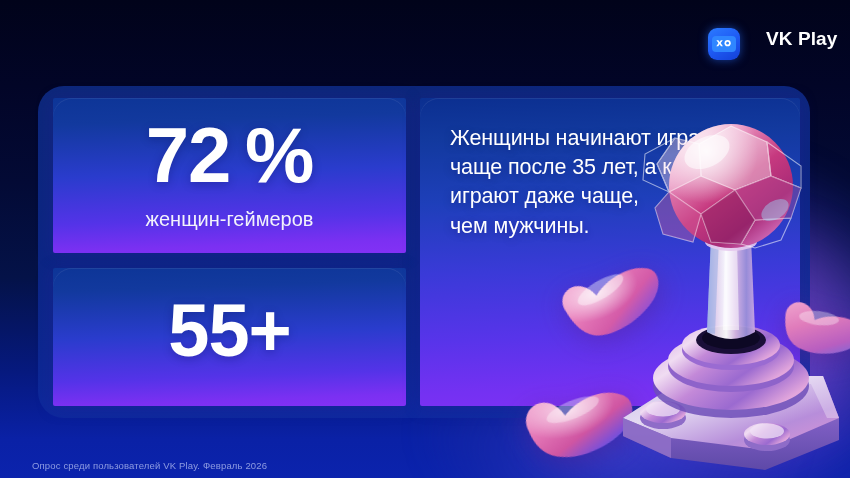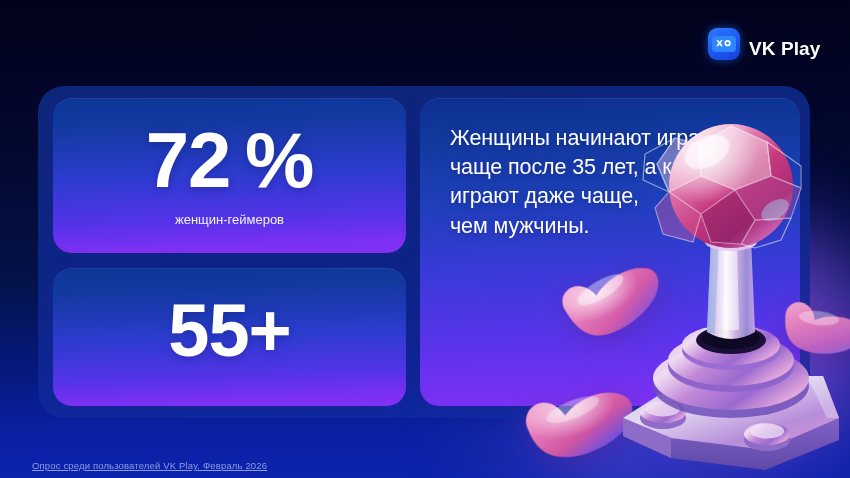--- a/index.html
+++ b/index.html
@@ -51,21 +51,21 @@
     background:radial-gradient(ellipse at 50% 60%,
         rgba(70,70,215,.55) 0%,
         rgba(40,48,170,.28) 50%,
         rgba(20,30,120,0) 80%);
     filter:blur(16px);
   }
 
   
   #logo {
     position:absolute; left:708px; top:28px;
-    display:flex; align-items:flex-end; gap:9px; z-index:40;
+    display:flex; align-items:flex-start; gap:26px; z-index:40;
   }
   #logo .mark {
     width:32px; height:32px; border-radius:9px;
     background:linear-gradient(150deg,#2b7bff 0%,#1f5cf5 48%,#1340d8 100%);
     display:flex; align-items:center; justify-content:center;
     box-shadow:0 0 10px rgba(40,110,255,.55);
     position:relative;
   }
   #logo .mark svg { display:block; }
   #logo .wordmark {
@@ -79,21 +79,21 @@
     border-radius:26px;
     background:linear-gradient(175deg,
         rgba(14,42,128,.93) 0%,
         rgba(13,40,140,.90) 45%,
         rgba(16,44,165,.80) 100%);
     z-index:10;
   }
 
   
   .card {
-    position:absolute; border-radius:19px; overflow:hidden; z-index:20;
+    position:absolute; border-radius:2px; overflow:hidden; z-index:20;
     background:linear-gradient(178deg,
         #0d3597 0%,
         #12399e 16%,
         #2a3ccd 48%,
         #5433e8 76%,
         #7b30f2 92%,
         #8331f5 100%);
     box-shadow:0 2px 16px rgba(40,30,150,.35);
   }
   .card::after{
@@ -126,21 +126,21 @@
 
   .big-number {
     color:#ffffff; font-weight:700; line-height:.96;
     letter-spacing:-1px;
     text-shadow:0 2px 10px rgba(10,10,80,.28);
   }
   #stat1-value { font-size:78px; }
   #stat2-value { font-size:74px; }
 
   .stat-caption {
-    color:#f2f2fb; font-size:13px; font-weight:400;
+    color:#f2f2fb; font-size:20px; font-weight:400;
     line-height:1.28; margin-top:14px;
   }
   #card-stat-2 .stat-caption { margin-top:12px; }
 
   
   #insight-text {
     position:absolute; left:30px; top:26px; right:18px;
     color:#ffffff; font-size:21.5px; font-weight:400;
     line-height:1.36; letter-spacing:-.1px;
     text-align:left; white-space:pre-line;
@@ -159,21 +159,21 @@
   #heart-bottom{ left:102px; top:278px; width:118px; height:92px; transform:rotate(-14deg); }
   #heart-right { left:358px; top:198px; width:86px;  height:70px; transform:rotate(14deg); }
 
   
   #joystick { position:absolute; left:195px; top:20px; width:230px; height:360px; }
 
   
   #footer-note {
     position:absolute; left:32px; top:460px;
     color:rgba(190,200,245,.72); font-size:9.5px;
-    letter-spacing:.15px; z-index:40;text-decoration:underline;
+    letter-spacing:.15px; z-index:40;
   }
 </style>
 </head>
 <body>
 
 <div id="stage">
 
   <div class="bloom bloom-a"></div>
   <div class="bloom bloom-b"></div>
   <div class="bloom bloom-c"></div>

